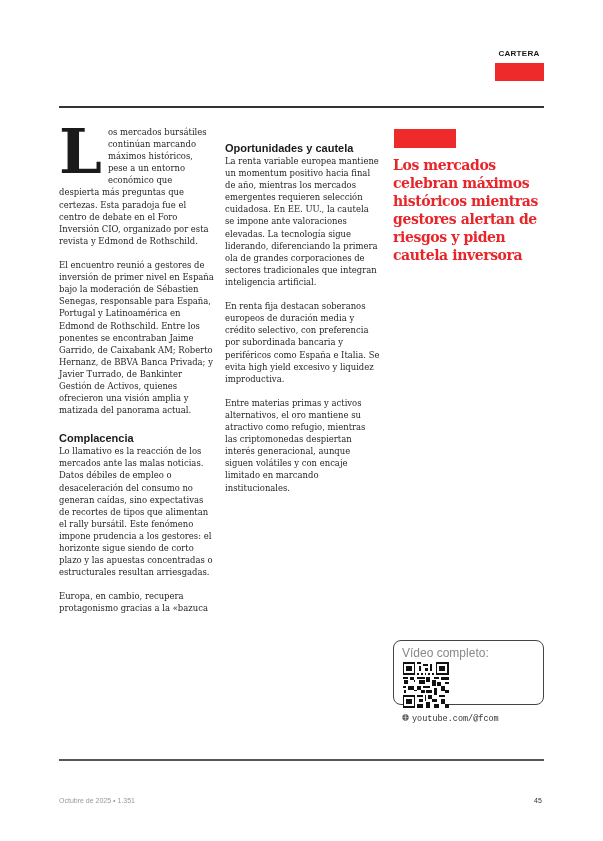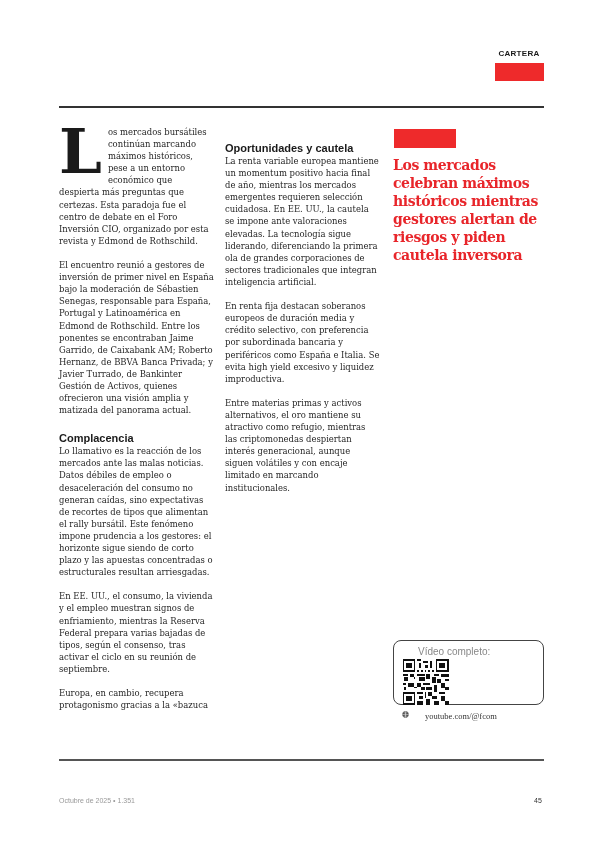--- a/index.html
+++ b/index.html
@@ -32,41 +32,40 @@
   .headline {
     position: absolute; left: 393px; top: 156px; width: 160px;
     font-family: "DejaVu Serif", serif; font-weight: bold; font-size: 14px;
     line-height: 18px; color: #e8252a; letter-spacing: -0.4px;
   }
 
   .video-box {
     position: absolute; left: 393px; top: 640px; width: 151px; height: 65px;
     border: 1px solid #444; border-radius: 8px; padding: 5px 8px;
   }
-  .video-label { font-family: "Liberation Sans", sans-serif; font-size: 10px; color: #888; margin-bottom: 2px; margin-left: 16px; }
+  .video-label { font-family: "Liberation Sans", sans-serif; font-size: 12px; color: #888; margin-bottom: 2px; }
   .qr { width: 47px; height: 46px; }
-  .video-link { font-family: Liberation Serif, serif; font-size: 8.5px; color: #333; margin-top: 2px; display: flex; gap: 16px; }
+  .video-link { font-family: Liberation Mono, monospace; font-size: 8.5px; color: #333; margin-top: 2px; display: flex; gap: 3px; }
   .globe { width: 7px; height: 7px; }
 
   .footer-left { position: absolute; left: 59px; top: 797px; font-family: "Liberation Sans", sans-serif; font-size: 7px; color: #999; }
   .footer-right { position: absolute; left: 534px; top: 797px; font-family: "Liberation Sans", sans-serif; font-size: 7px; color: #333; }
 </style>
 </head>
 <body>
 
 <div class="section-label">CARTERA</div>
 <div class="section-block"></div>
 <div class="top-rule"></div>
 
 <div class="col col1">
   <p><span class="dropcap">L</span><span>os mercados bursátiles continúan marcando máximos históricos, pese a un entorno económico que despierta más preguntas que certezas. Esta paradoja fue el centro de debate en el Foro Inversión CIO, organizado por esta revista y Edmond de Rothschild.</span></p>
   <p>El encuentro reunió a gestores de inversión de primer nivel en España bajo la moderación de Sébastien Senegas, responsable para España, Portugal y Latinoamérica en Edmond de Rothschild. Entre los ponentes se encontraban Jaime Garrido, de Caixabank AM; Roberto Hernanz, de BBVA Banca Privada; y Javier Turrado, de Bankinter Gestión de Activos, quienes ofrecieron una visión amplia y matizada del panorama actual.</p>
   <h3>Complacencia</h3>
   <p>Lo llamativo es la reacción de los mercados ante las malas noticias. Datos débiles de empleo o desaceleración del consumo no generan caídas, sino expectativas de recortes de tipos que alimentan el rally bursátil. Este fenómeno impone prudencia a los gestores: el horizonte sigue siendo de corto plazo y las apuestas concentradas o estructurales resultan arriesgadas.</p>
-  <p>En EE. UU., el consumo, la vivienda y el empleo muestran signos de enfriamiento, mientras la Reserva Federal prepara varias bajadas de tipos, según el consenso, tras activar el ciclo en su reunión de septiembre.</p>
   <p>Europa, en cambio, recupera protagonismo gracias a la «bazuca</p>
 </div>
 
 <div class="col col2">
   <h3>Oportunidades y cautela</h3>
   <p>La renta variable europea mantiene un momentum positivo hacia final de año, mientras los mercados emergentes requieren selección cuidadosa. En EE. UU., la cautela se impone ante valoraciones elevadas. La tecnología sigue liderando, diferenciando la primera ola de grandes corporaciones de sectores tradicionales que integran inteligencia artificial.</p>
   <p>En renta fija destacan soberanos europeos de duración media y crédito selectivo, con preferencia por subordinada bancaria y periféricos como España e Italia. Se evita high yield excesivo y liquidez improductiva.</p>
   <p>Entre materias primas y activos alternativos, el oro mantiene su atractivo como refugio, mientras las criptomonedas despiertan interés generacional, aunque siguen volátiles y con encaje limitado en marcando institucionales.</p>
 </div>
 

